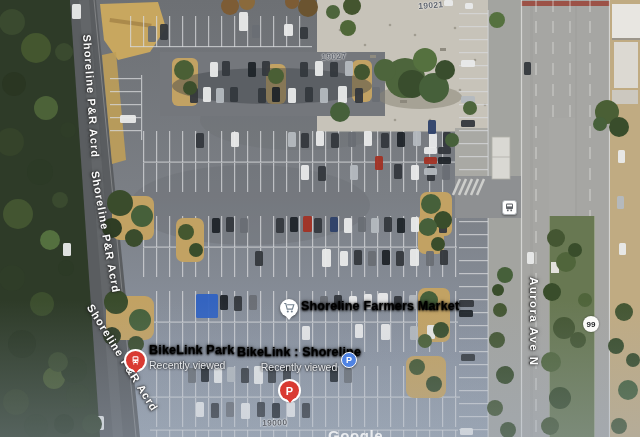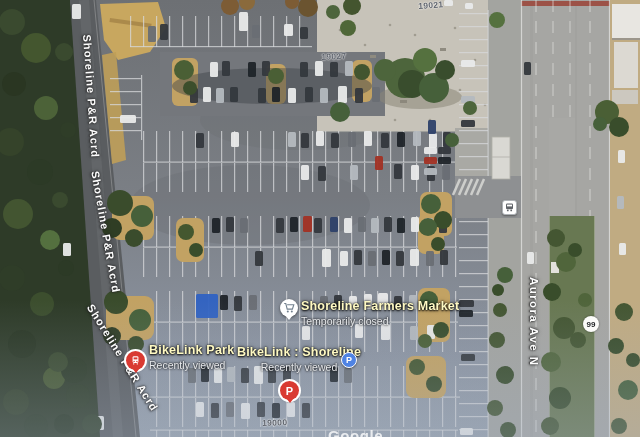--- a/index.html
+++ b/index.html
@@ -24,21 +24,21 @@
   .addr{
     font-size:8.5px;font-weight:600;color:#5d626b;letter-spacing:.3px;
     text-shadow:0 0 2px rgba(255,255,255,.95),0 0 1px rgba(255,255,255,.95);
     transform-origin:0 0;
   }
   .a1{left:418px;top:1px;transform:rotate(-4deg);}
   .a2{left:321px;top:52px;transform:rotate(-3deg);}
   .a3{left:262px;top:418px;transform:rotate(-2deg);}
   
   .poi-title{
-    font-size:12.5px;font-weight:700;color:#fef9c3;line-height:13.5px;letter-spacing:.2px;
+    font-size:12.5px;font-weight:700;color:#000000;line-height:13.5px;letter-spacing:.2px;
     text-shadow:0 0 2px rgba(0,0,0,.9),0 0 4px rgba(0,0,0,.55),0 1px 2px rgba(0,0,0,.8);
   }
   .poi-sub{
     font-size:10.5px;font-weight:400;color:#e8eaed;line-height:12px;margin-top:1px;
     text-shadow:0 0 2px rgba(0,0,0,.9),0 0 3px rgba(0,0,0,.6);
   }
   .fm-label{left:301px;top:300px;}
   .pr-label{left:149px;top:344px;}
   .bk-label{left:234px;top:346px;width:130px;text-align:center;}
   
@@ -474,21 +474,20 @@
 
   <div class="pin fm-pin">
     <svg width="12" height="12" viewBox="0 0 12 12">
       <path d="M1.2 1.5h1.6l1.4 5.6h5.2l1.4-4.4H4.1" fill="none" stroke="#72808e" stroke-width="1.1"></path>
       <circle cx="4.8" cy="9.6" r="1" fill="#72808e"></circle>
         <circle cx="8.8" cy="9.6" r="1" fill="#72808e"></circle>
     </svg>
   </div>
   <div class="ovl fm-label">
     <div class="poi-title">Shoreline Farmers Market</div>
-    <div class="poi-sub">Temporarily closed</div>
   </div>
 
   <div class="pin pr-pin">
     <svg width="11" height="11" viewBox="0 0 11 11">
       <rect x="2.6" y="1.2" width="5.8" height="6.8" rx="1.4" fill="#fff"></rect>
       <rect x="3.6" y="2.4" width="3.8" height="2" fill="#d93a32"></rect>
       <circle cx="4.1" cy="6.4" r="0.7" fill="#d93a32"></circle>
         <circle cx="6.9" cy="6.4" r="0.7" fill="#d93a32"></circle>
       <rect x="3" y="8.4" width="1.3" height="1" fill="#fff"></rect>
         <rect x="6.7" y="8.4" width="1.3" height="1" fill="#fff"></rect>

